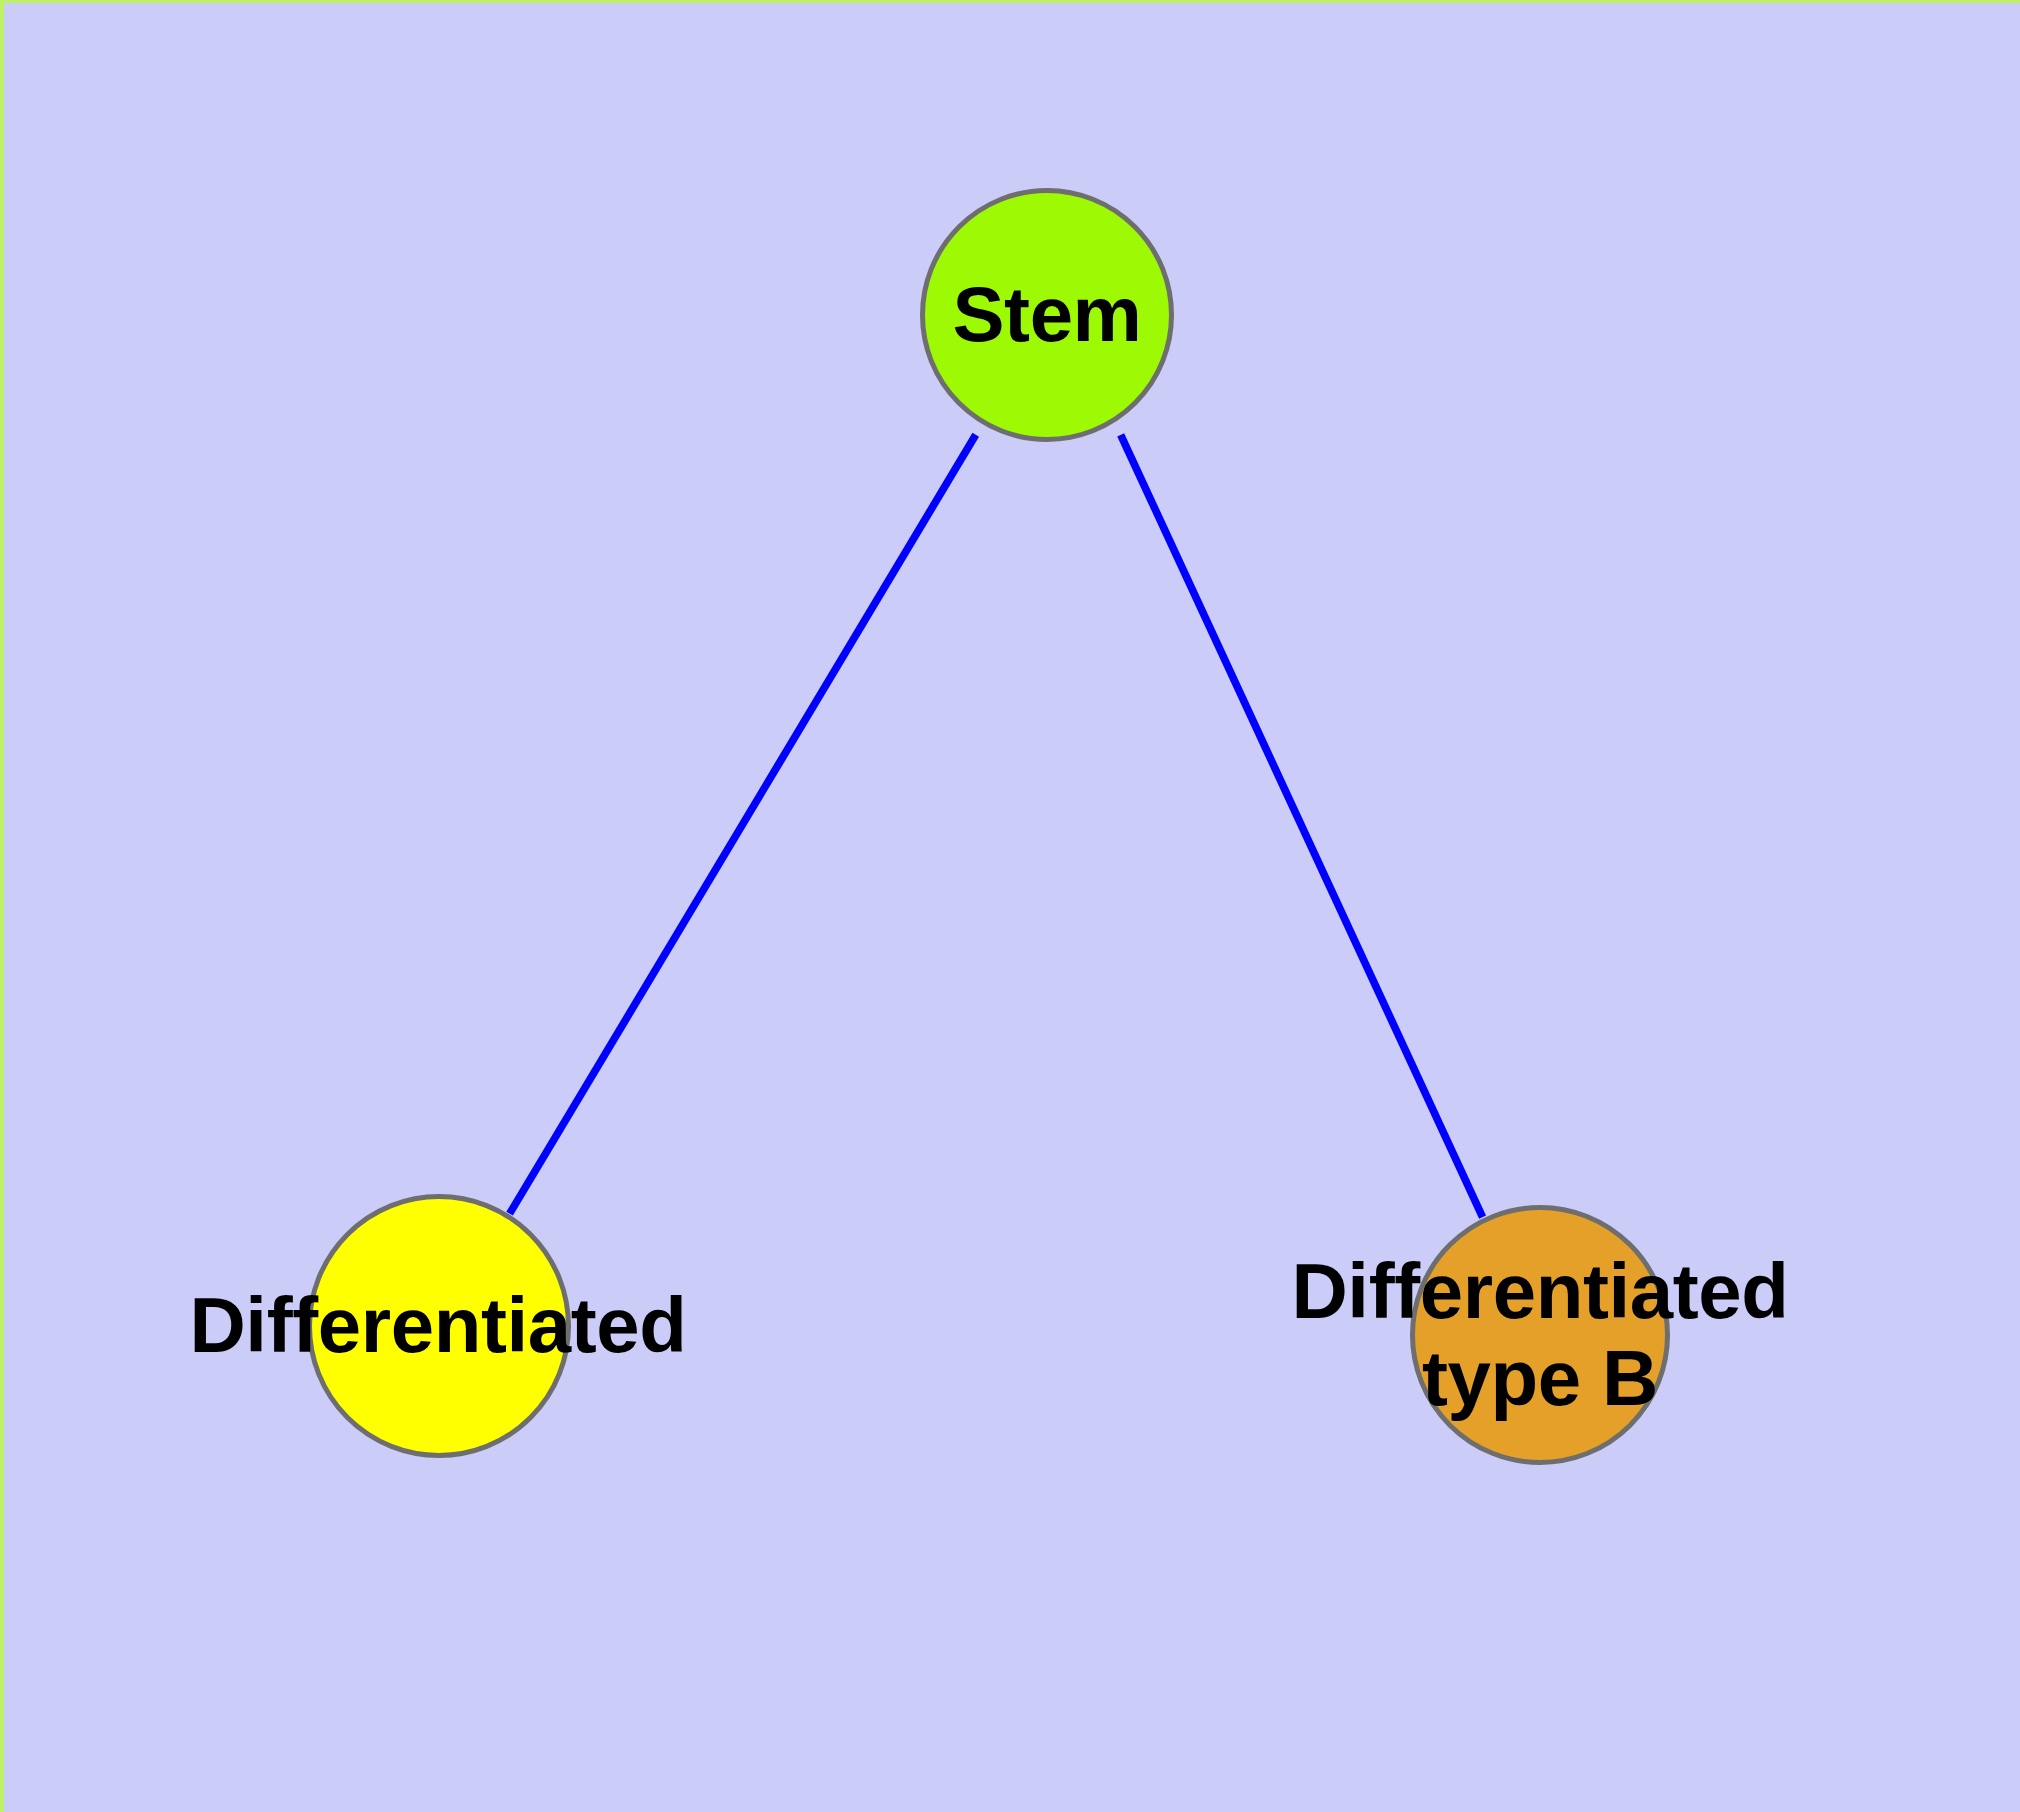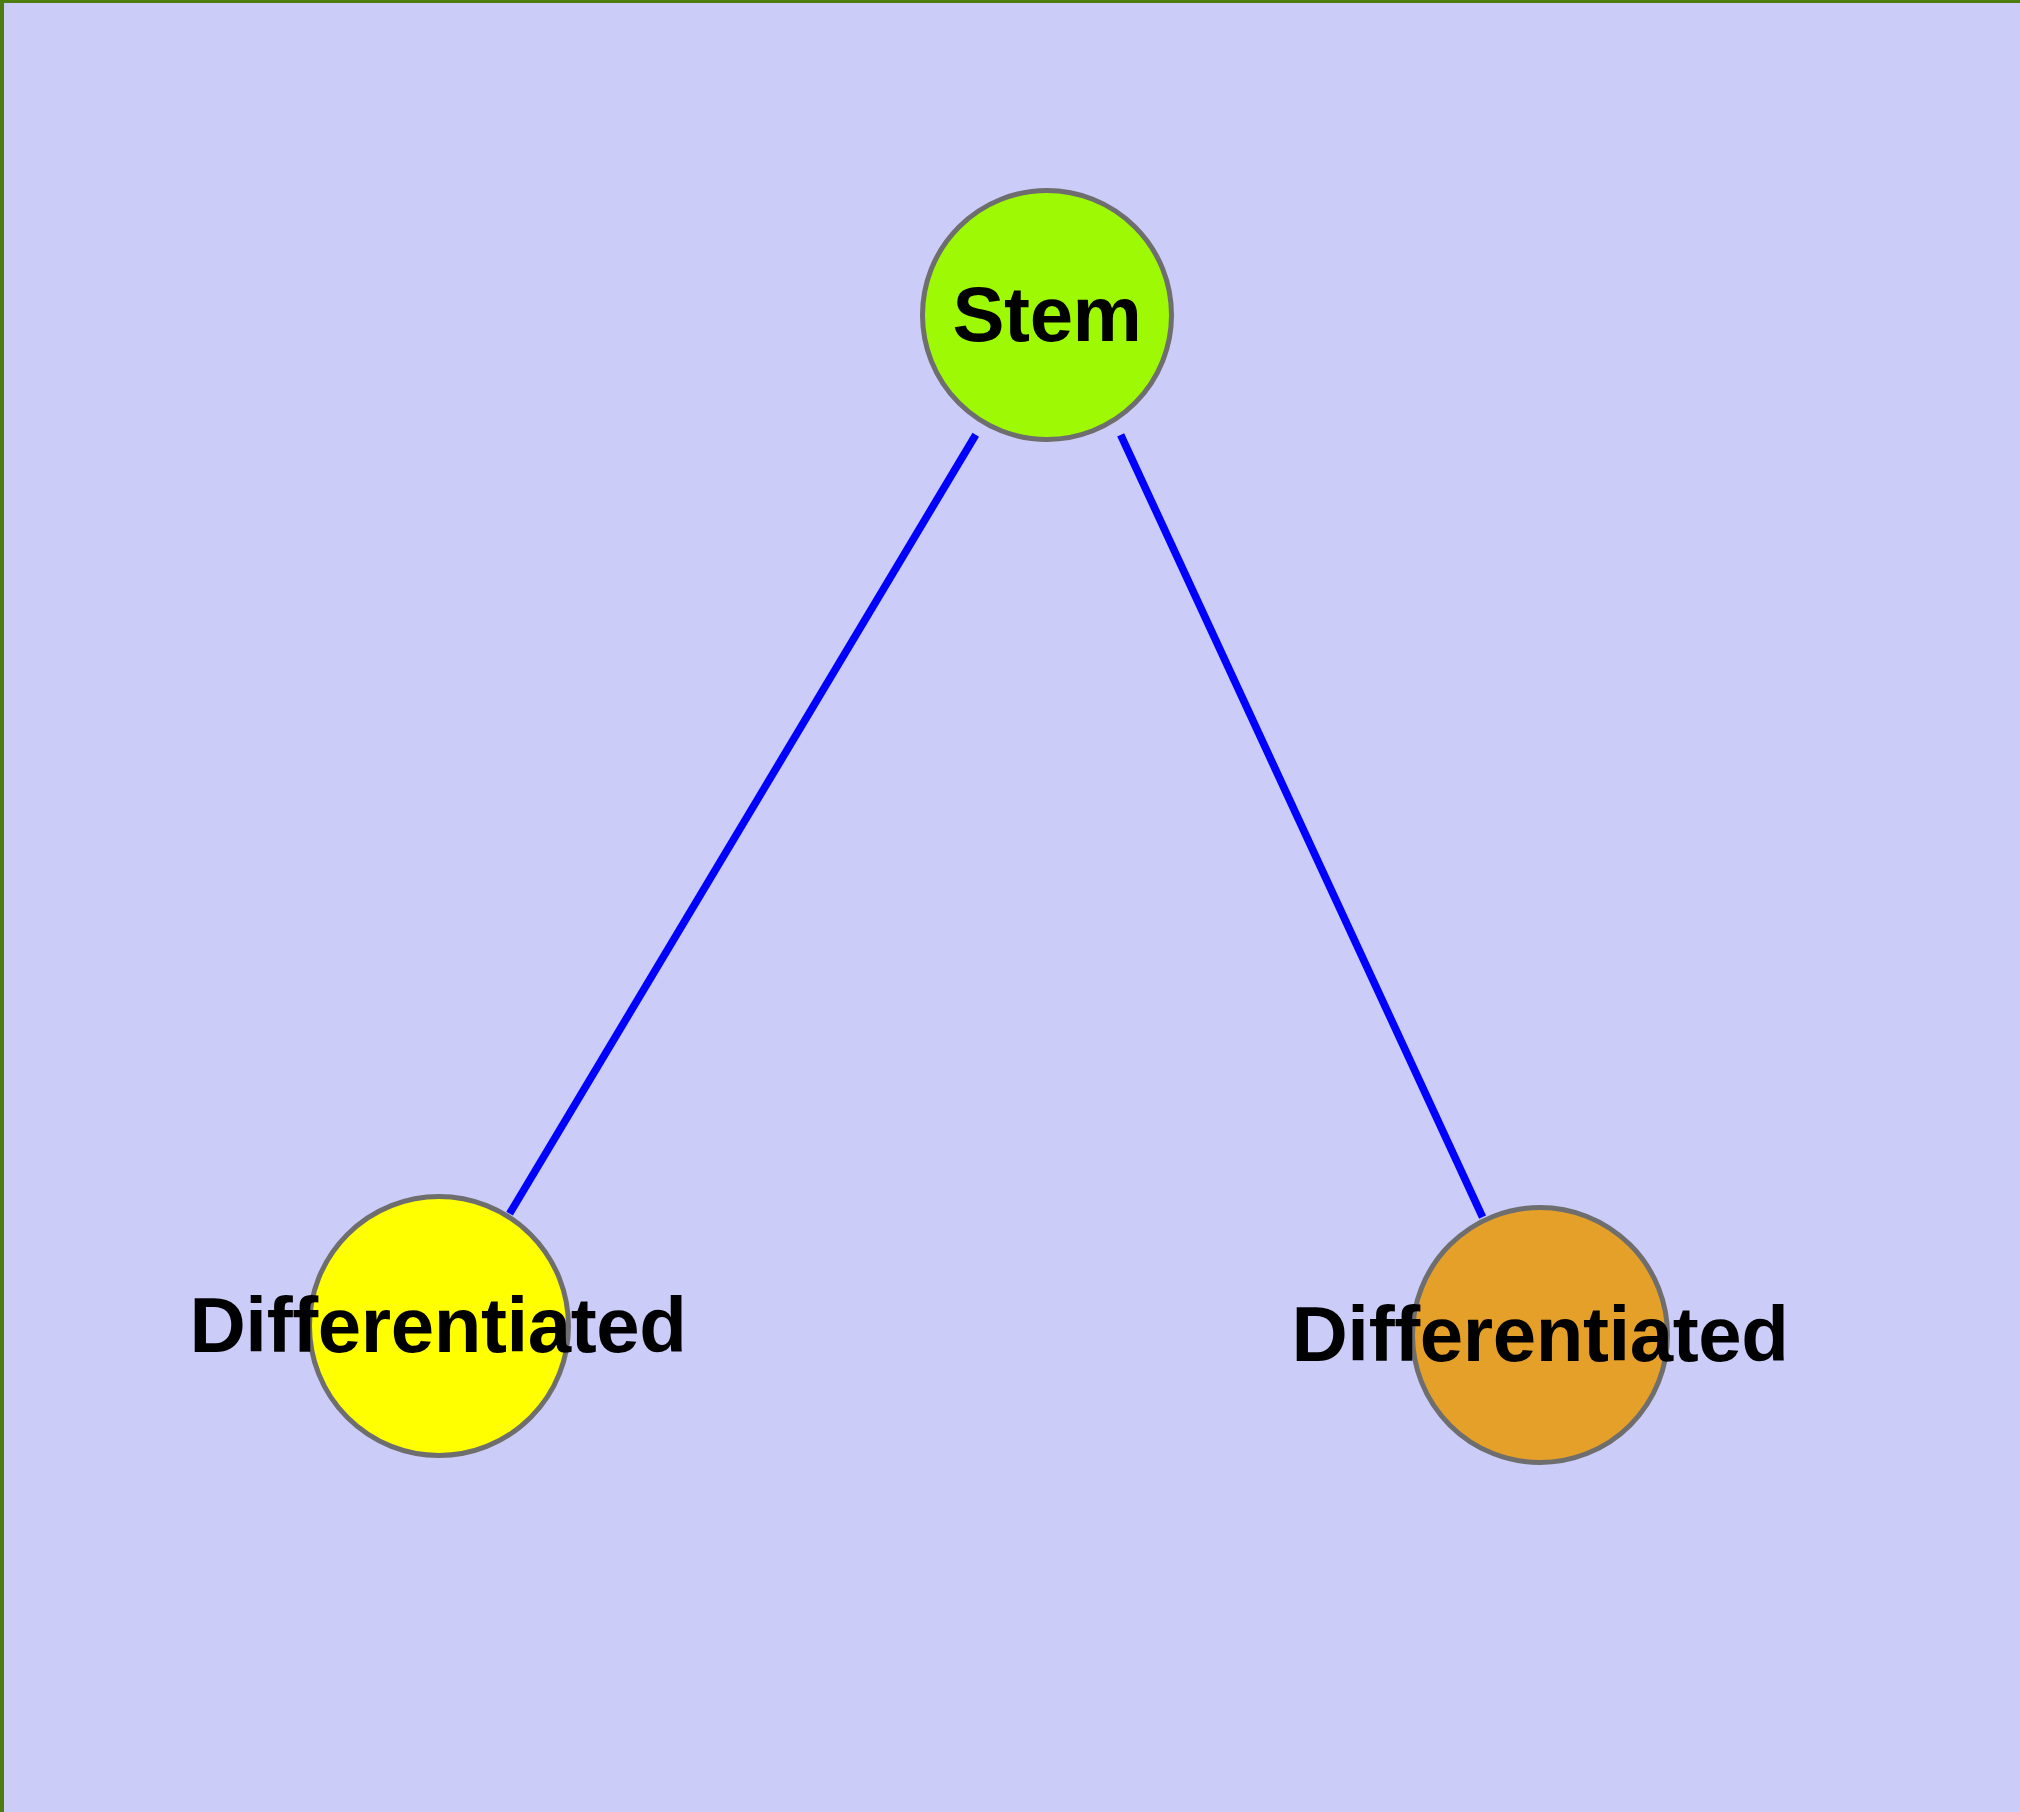--- a/index.html
+++ b/index.html
@@ -6,21 +6,21 @@
   html, body {
     margin: 0;
     padding: 0;
     background: #ffffff;
   }
   #canvas {
     position: relative;
     width: 2021px;
     height: 1812px;
     overflow: hidden;
-    background: #4d7c0f;
+    background: #bef264;
     font-family: "Liberation Sans", "DejaVu Sans", sans-serif;
   }
   #plot-background {
     position: absolute;
     left: 4.2px;
     top: 2.5px;
     width: 2016px;
     height: 1810px;
     background: #ccccf9;
   }
@@ -94,16 +94,17 @@
   <div class="node-label" style="left:1047px; top:315px;">
     <div>Stem</div>
   </div>
 
   <div class="node-label" style="left:438px; top:1326px;">
     <div>Differentiated</div>
   </div>
 
   <div class="node-label" style="left:1540px; top:1335px;">
     <div>Differentiated</div>
+    <div>type B</div>
   </div>
 
 </div>
 
 
 </body></html>

